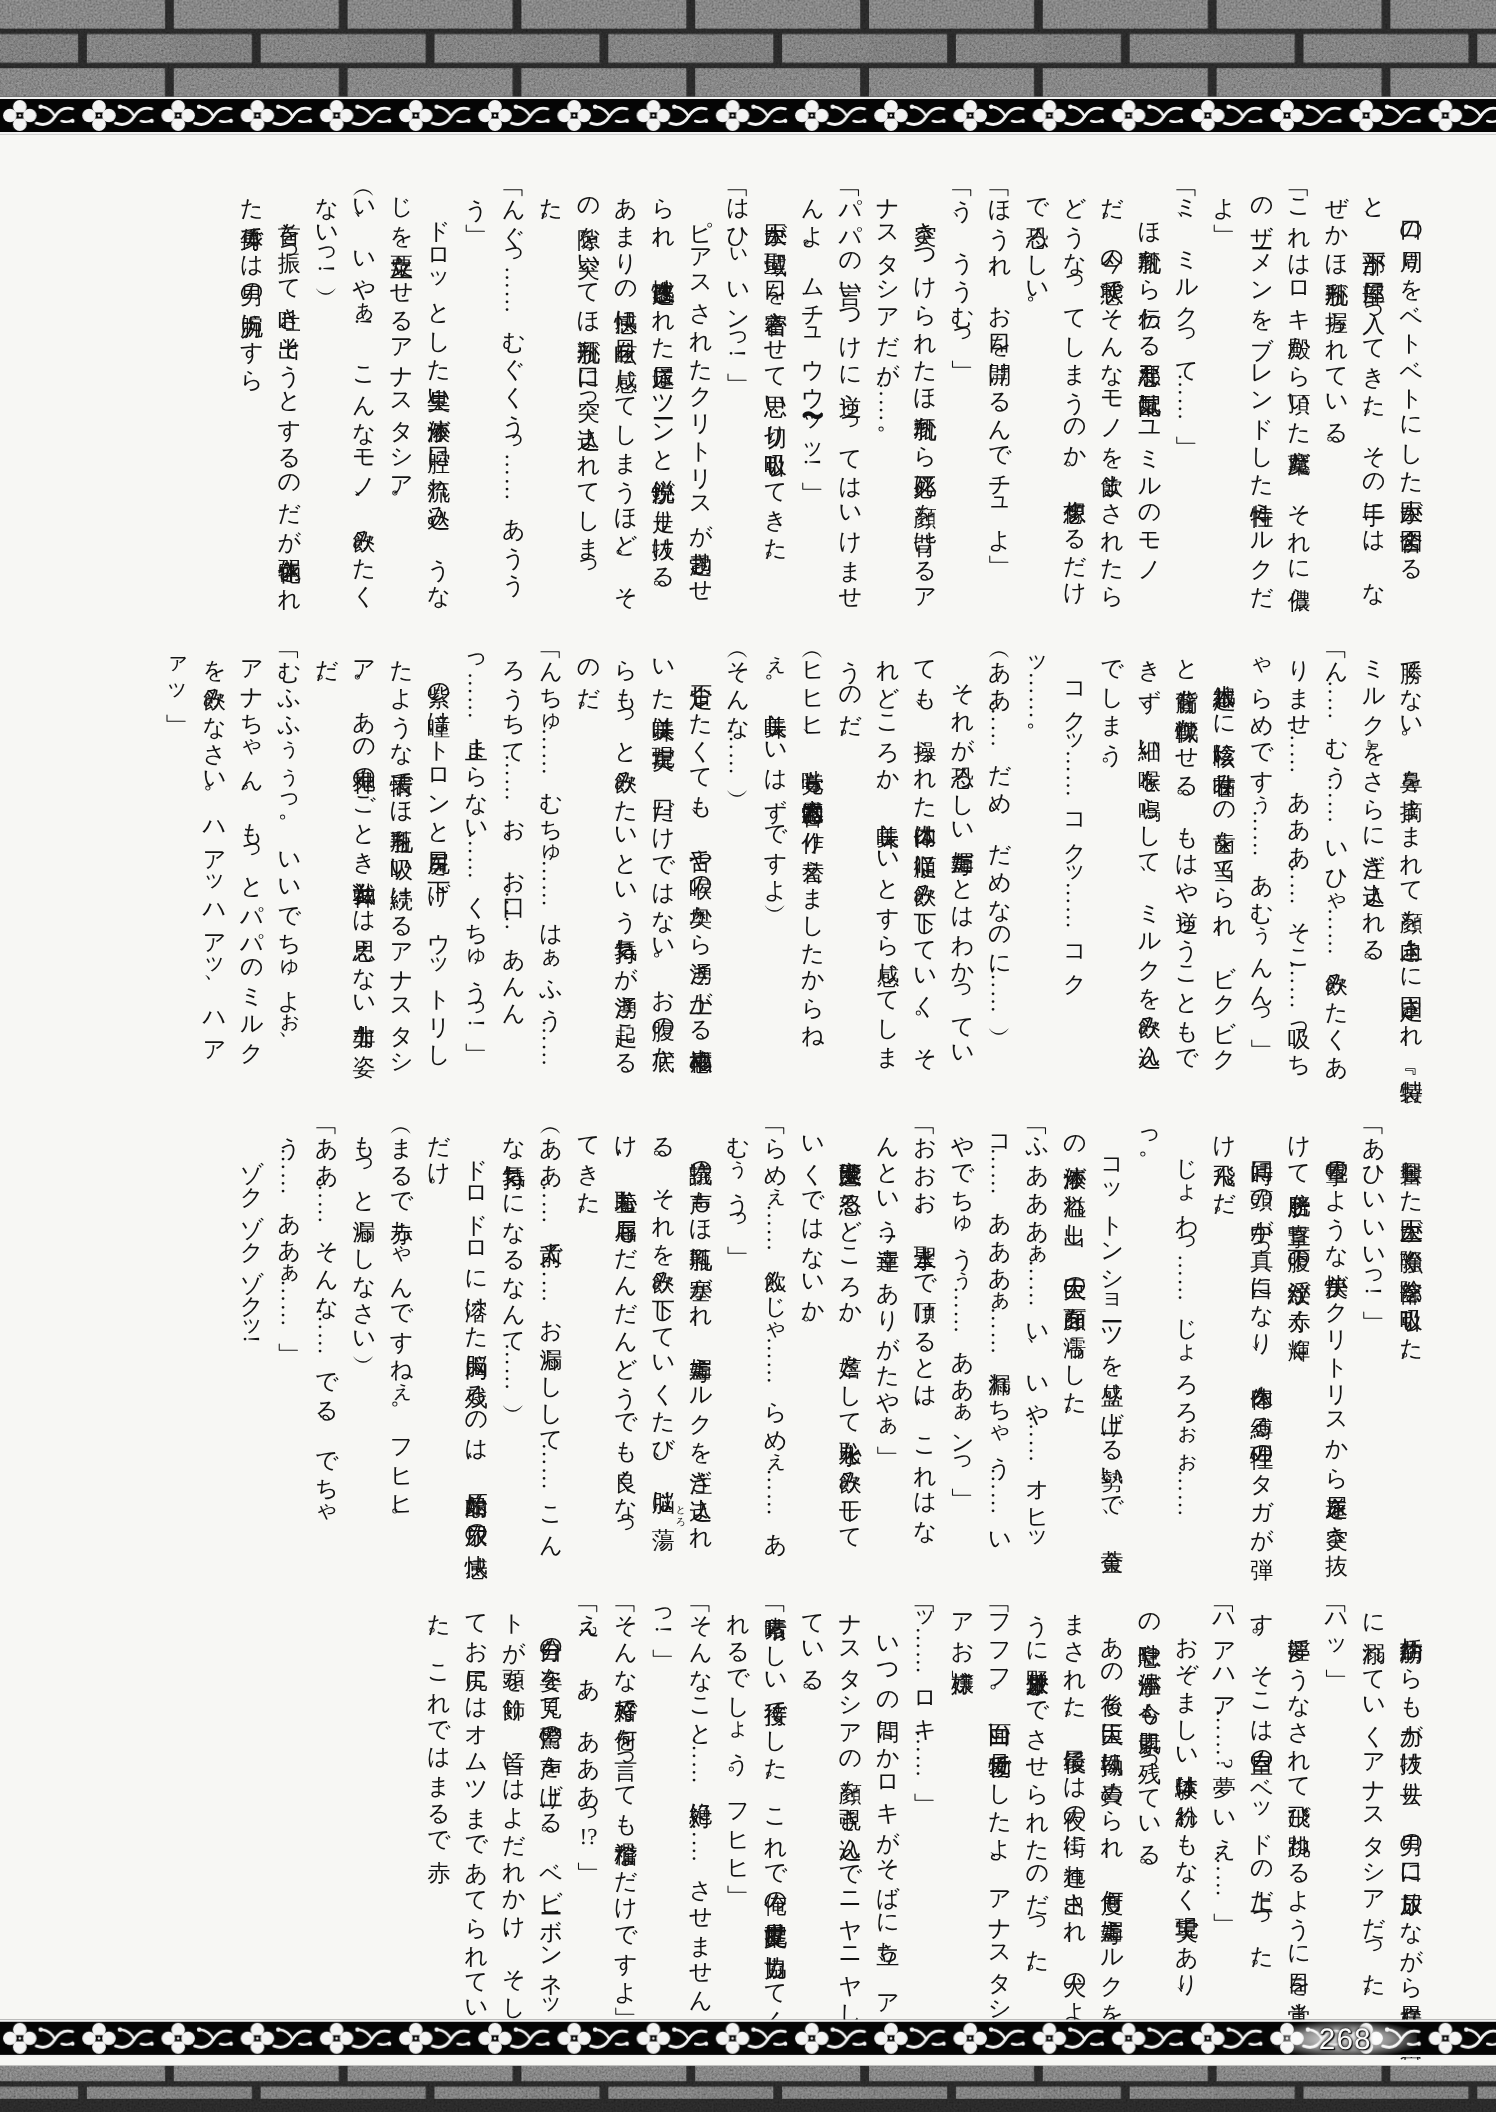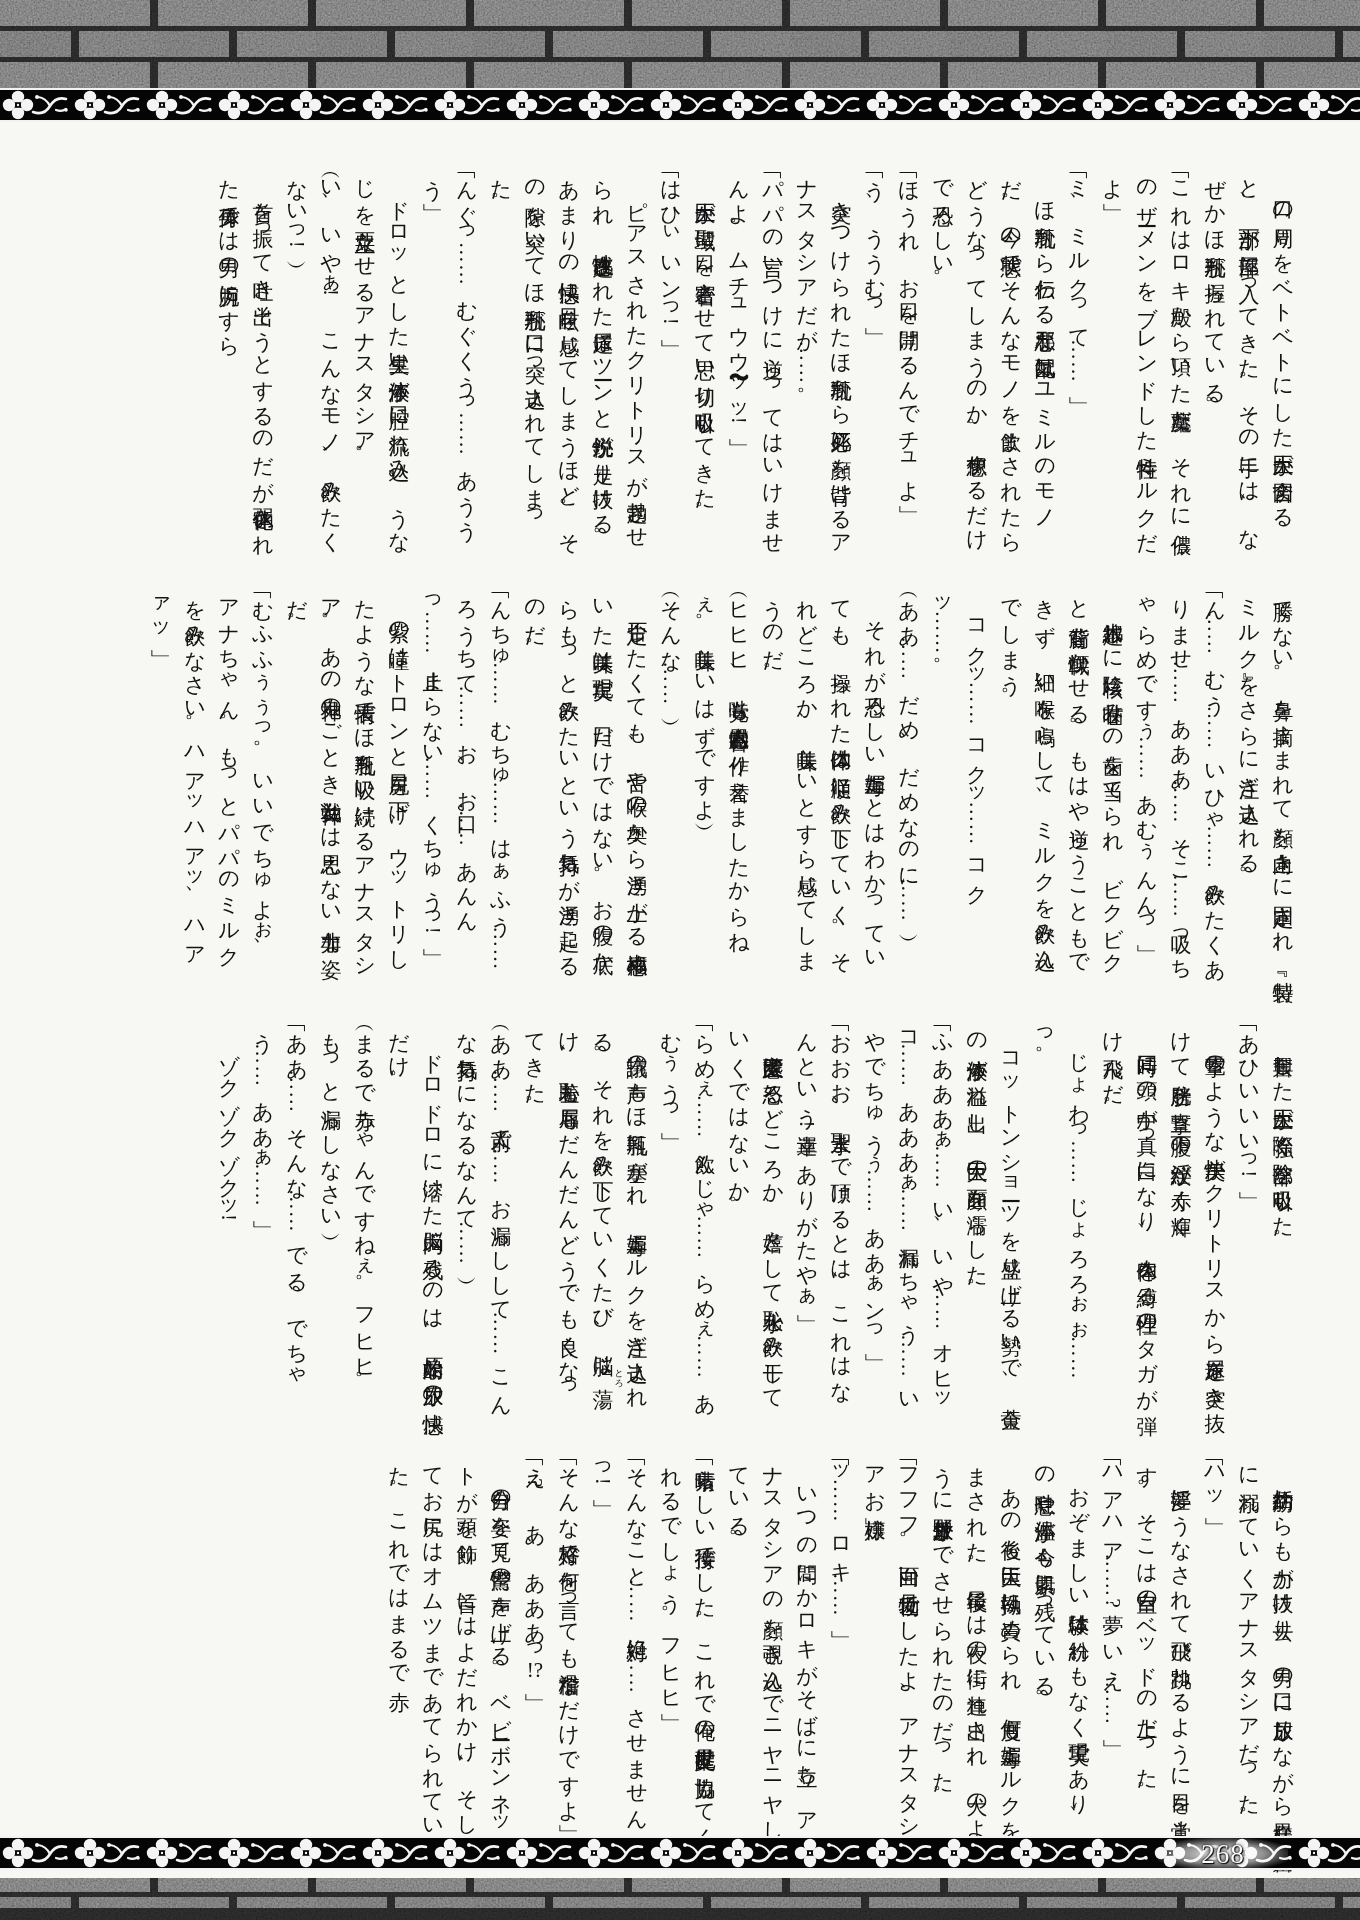--- a/index.html
+++ b/index.html
@@ -22,21 +22,21 @@
   }
   .ornament-top{top:88px;}
   .ornament-bottom{top:1836px;}
   .pagenum-glow{
     position:absolute;top:1838px;right:72px;width:130px;height:32px;
     background:radial-gradient(ellipse at center,rgba(255,255,255,.95) 0%,rgba(255,255,255,.55) 45%,rgba(255,255,255,0) 78%);
     display:flex;align-items:center;justify-content:center;
     z-index:5;
   }
   .pagenum{
-    font-family:Liberation Serif, serif;
+    font-family:Liberation Sans, sans-serif;
     font-size:27px;color:#fbfbfb;letter-spacing:1px;
     text-shadow:0 0 2px #000,0 0 4px #222,1px 1px 1px #000;
   }
   
   .band{
     position:absolute;
     right:60px;
     height:392px;
     writing-mode:vertical-rl;
     text-orientation:mixed;

